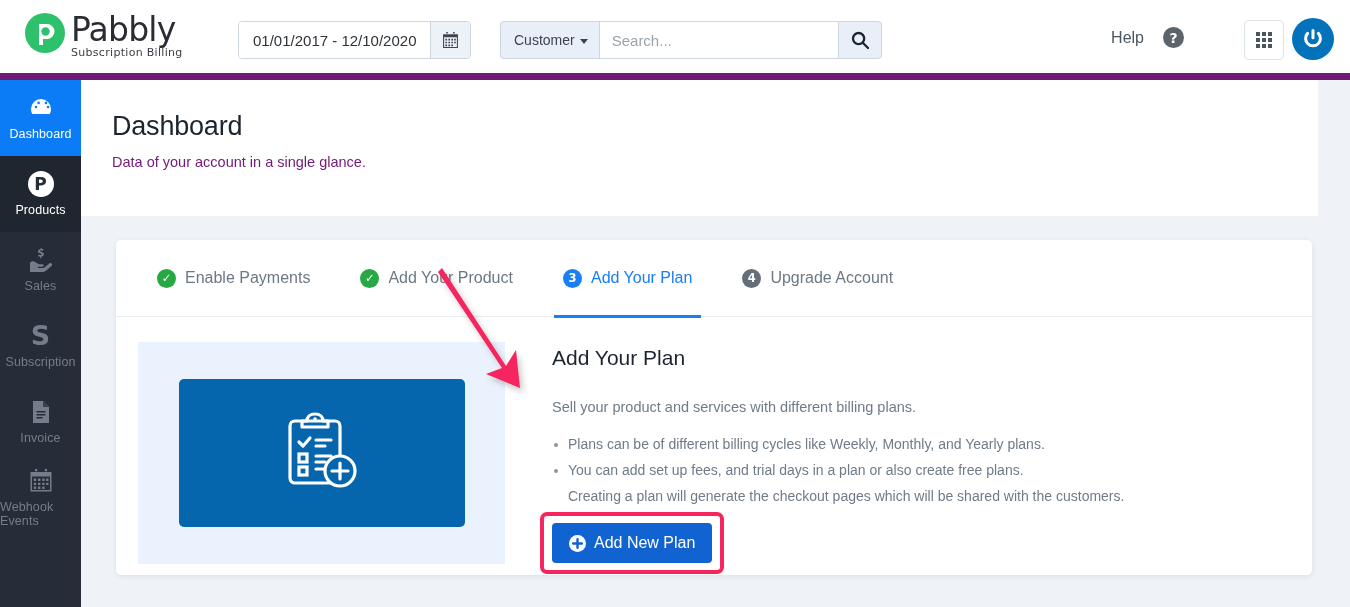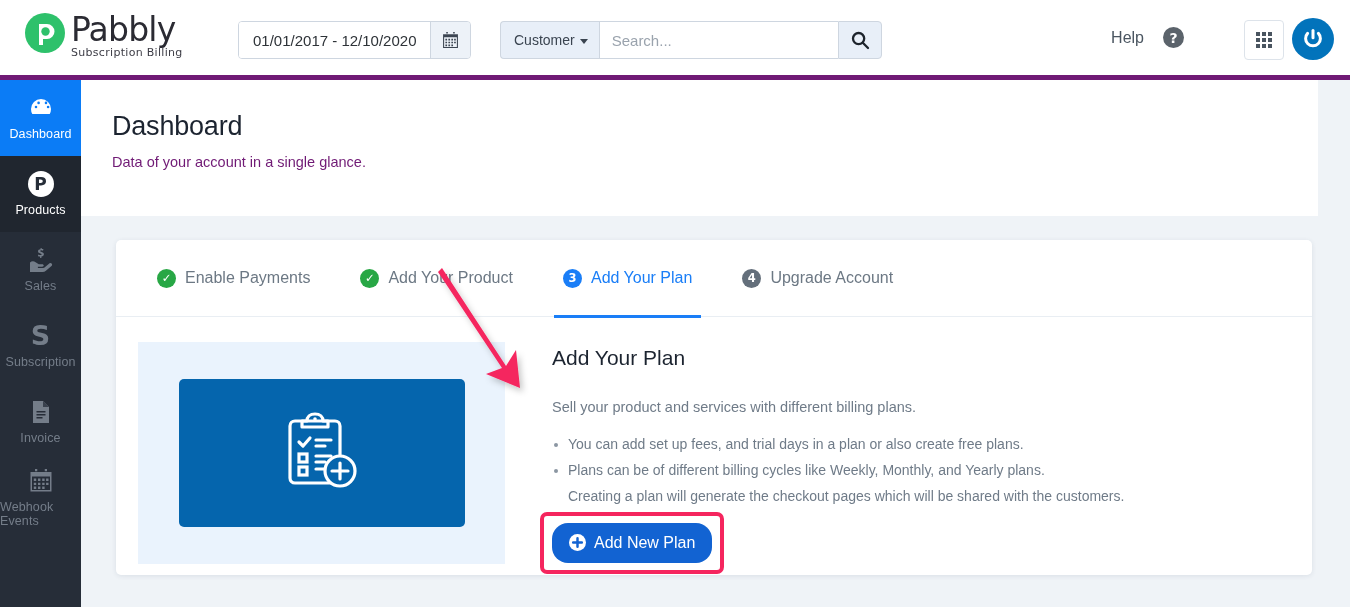--- a/index.html
+++ b/index.html
@@ -8,21 +8,21 @@
     background: #eff3f7;
     font-family: "Liberation Sans", sans-serif;
     overflow: hidden;
   }
 
   
   .topbar {
     position: absolute; top: 0; left: 0;
     width: 1350px; height: 80px;
     background: #ffffff;
-    border-bottom: 5px solid #701a75;
+    border-bottom: 7px solid #701a75;
     display: flex; align-items: center;
   }
   .logo-wrap { position: absolute; left: 24px; top: 12px; display: flex; align-items: flex-start; }
   .logo-mark { width: 42px; height: 42px; flex: 0 0 42px; }
   .logo-text-block { margin-left: 5px; margin-top: 1px; }
   .logo-word {
     font-size: 33px; line-height: 34px; color: #2b2b33;
     font-weight: 400; letter-spacing: -0.8px;
     font-family: "DejaVu Sans", sans-serif;
   }
@@ -180,22 +180,22 @@
     padding-left: 16px; position: relative;
   }
   .bullets li.dotted::before {
     content: ""; position: absolute; left: 2px; top: 12px;
     width: 4px; height: 4px; border-radius: 50%; background: #8b96a2;
   }
 
   
   .cta-wrap { position: relative; margin-top: 14px; display: inline-block; }
   .cta {
-    display: inline-flex; gap: 8px;
-    background: #1263d2; color: #fff; border: none; border-radius: 16px;
+    display: inline-flex; align-items: center; gap: 8px;
+    background: #1263d2; color: #fff; border: none; border-radius: 4px;
     padding: 11px 17px; font-size: 16px; cursor: pointer;
     font-family: "Liberation Sans", sans-serif;
   }
   .cta-highlight {
     position: absolute; left: -12px; top: -11px; right: -12px; bottom: -11px;
     border: 4px solid #f5255e; border-radius: 7px; pointer-events: none;
   }
   .arrow { position: absolute; left: 355px; top: 182px; pointer-events: none; }
   .scrollstrip {
     position: absolute; right: 0; top: 80px; width: 4px; height: 527px;
@@ -377,22 +377,22 @@
             <circle cx="64" cy="64" r="15" fill="#0565ad"></circle>
             <path d="M64 56v16M56 64h16" stroke-linecap="round"></path>
           </svg>
         </div>
       </div>
 
       <div class="promo-right">
         <div class="promo-title">Add Your Plan</div>
         <div class="promo-lead">Sell your product and services with different billing plans.</div>
         <ul class="bullets">
+          <li class="dotted">Plans can be of different billing cycles like Weekly, Monthly, and Yearly plans.</li>
           <li class="dotted">You can add set up fees, and trial days in a plan or also create free plans.</li>
-          <li class="dotted">Plans can be of different billing cycles like Weekly, Monthly, and Yearly plans.</li>
           <li>Creating a plan will generate the checkout pages which will be shared with the customers.</li>
         </ul>
 
         <div class="cta-wrap">
           <button class="cta">
             <svg width="17" height="17" viewBox="0 0 18 18">
               <circle cx="9" cy="9" r="9" fill="#ffffff"></circle>
               <path d="M9 4.4v9.2M4.4 9h9.2" stroke="#1263d2" stroke-width="2.6" stroke-linecap="round"></path>
             </svg>
             <span>Add New Plan</span>

